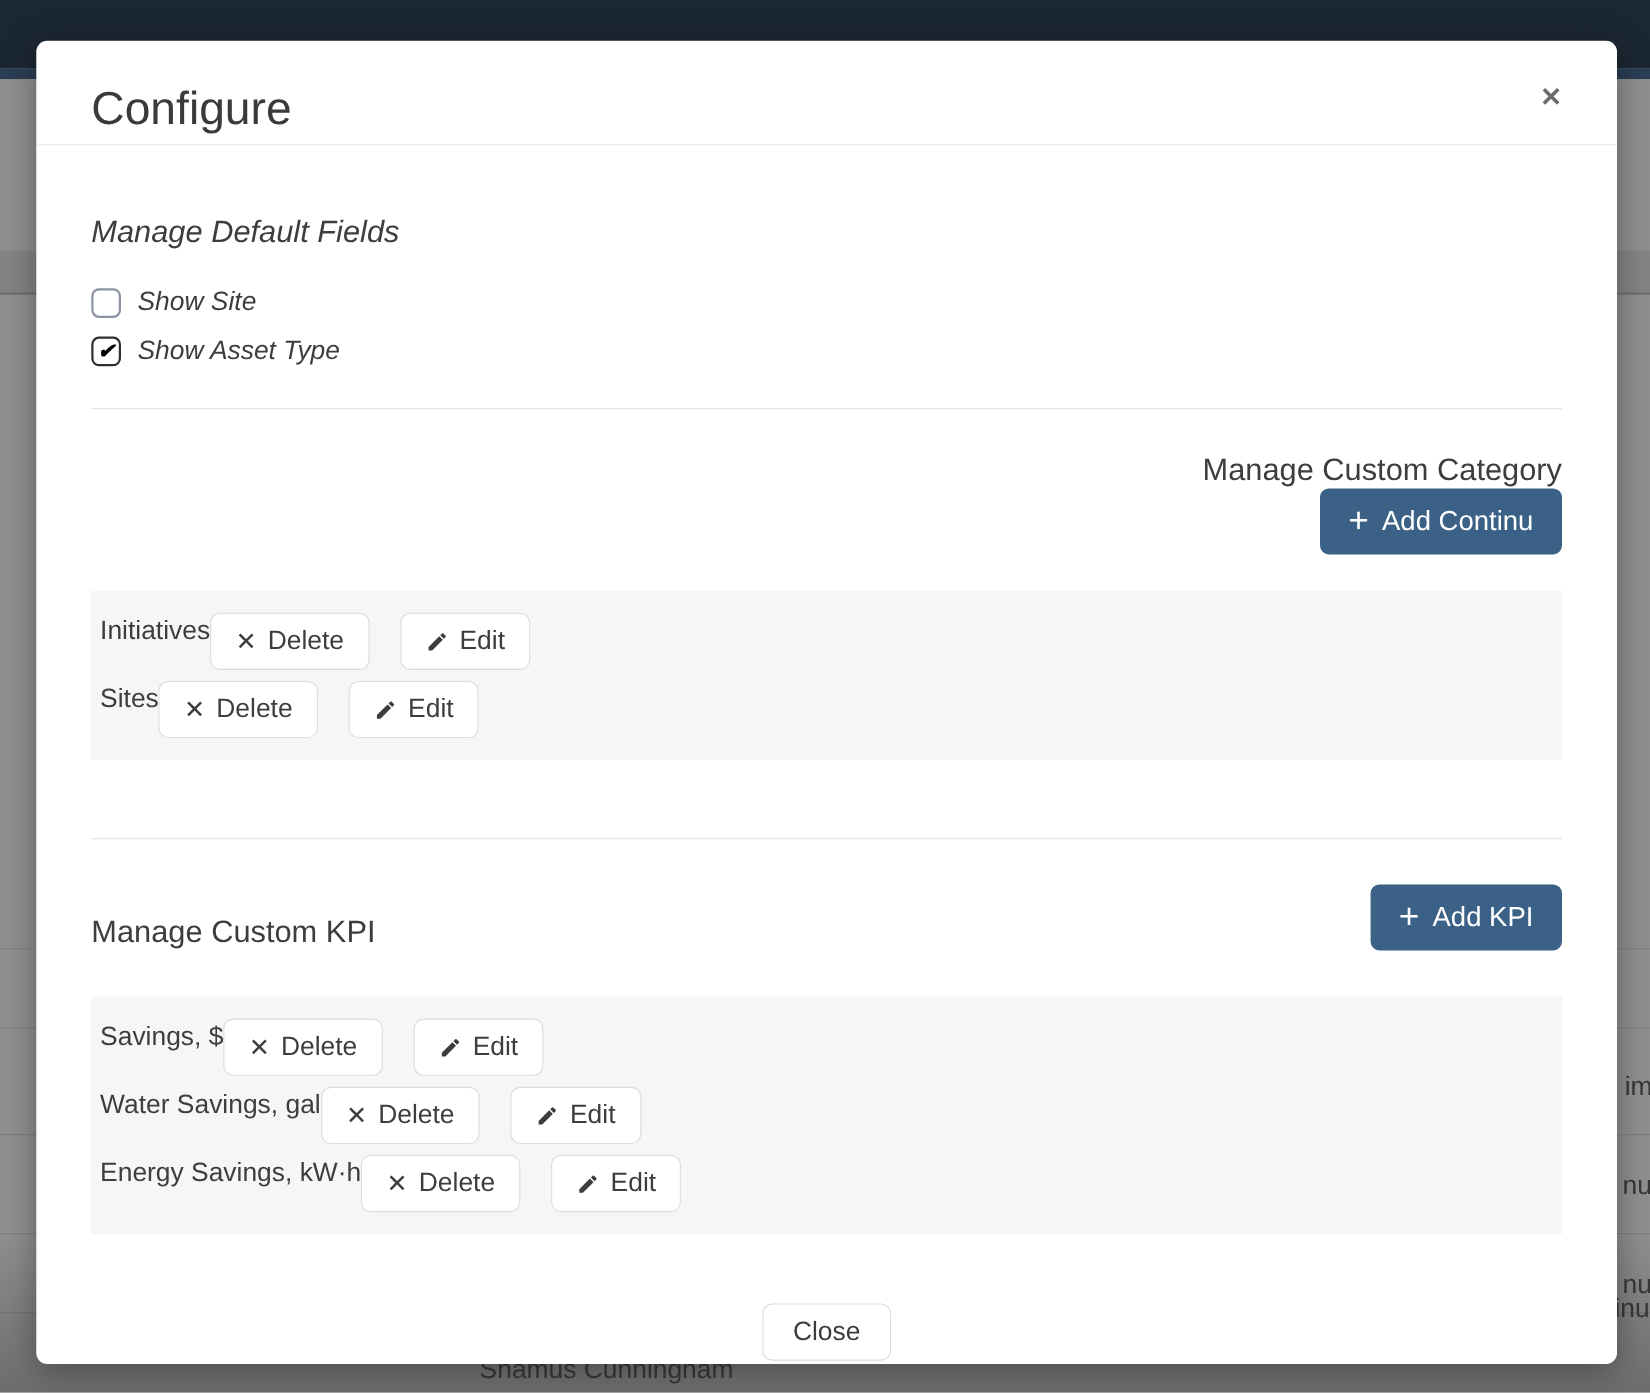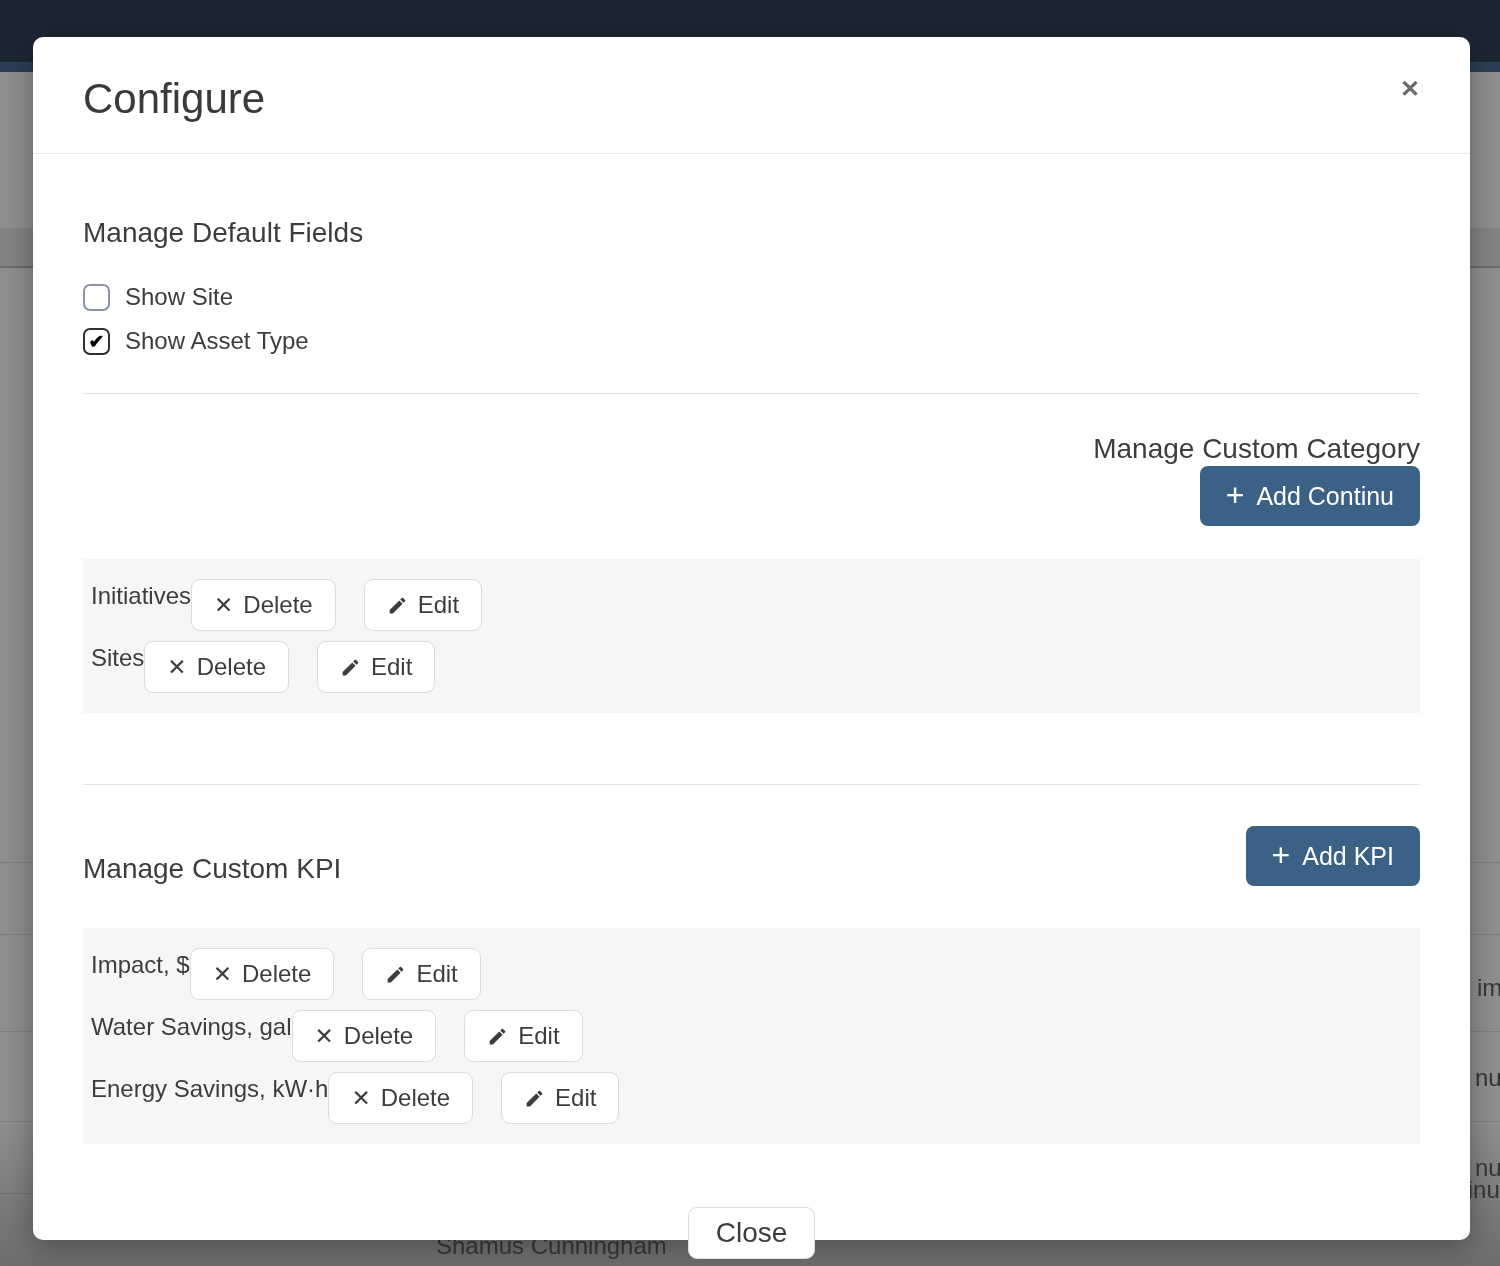--- a/index.html
+++ b/index.html
@@ -39,35 +39,35 @@
   
   .modal {
     position: absolute; left: 33px; top: 37px; width: 1437px; height: 1203px;
     background: #ffffff; border-radius: 10px;
     box-shadow: 0 6px 30px rgba(0,0,0,0.35);
     z-index: 5;
   }
   .modal-header {
     position: relative;
     padding: 36px 50px 0 50px;
-    height: 117px;
+    height: 95px;
     border-bottom: 1px solid #e9e9e9;
   }
   .modal-title { font-size: 42px; font-weight: 400; color: #3a3a3a; line-height: 52px; }
   .modal-close {
     position: absolute; right: 50px; top: 40px;
     background: none; border: none; cursor: pointer;
     font-size: 24px; font-weight: 700; color: #6b6b6b; line-height: 24px;
     font-family: "Liberation Sans", sans-serif;
   }
   .modal-body { padding: 0 50px; }
 
   .section-heading { font-size: 28px; font-weight: 400; color: #3d3d3d; line-height: 34px; }
 
-  .sec-default { margin-top: 62px; }
+  .sec-default { margin-top: 62px; font-style: italic; }
   .checkbox-group { margin-top: 25px; }
   .checkbox-row { display: flex; align-items: center; height: 44px; cursor: pointer; }
   .checkbox-box {
     width: 27px; height: 27px; border: 2px solid #8b93a3; border-radius: 7px;
     background: #fff; display: inline-flex; align-items: center; justify-content: center;
     flex: 0 0 auto;
   }
   .checkbox-box.checked { border-color: #2f2f2f; }
   .checkbox-box.checked::after { content: "✔"; font-size: 19px; font-weight: 700; color: #000; line-height: 1; }
   .checkbox-label { margin-left: 15px; font-size: 24px; color: #3d3d3d; }
@@ -106,21 +106,21 @@
     font-size: 24px; color: #3d3d3d; font-family: "Liberation Sans", sans-serif;
     cursor: pointer;
   }
   .x-glyph { font-size: 23px; line-height: 1; color: #3d3d3d; }
   .pencil-svg { width: 21px; height: 21px; }
 
   .close-row { display: flex; justify-content: center; margin-top: 63px; }
   .btn-close-modal {
     height: 52px; padding: 0 27px;
     background: #fff; border: 1px solid #dcdcdc; border-radius: 9px;
-    font-size: 28px; color: #3d3d3d; font-family: "Liberation Sans", sans-serif;
+    font-size: 24px; color: #3d3d3d; font-family: "Liberation Sans", sans-serif;
     cursor: pointer;
   }
 </style>
 </head>
 <body>
 
 <div class="navbar"></div>
 <div class="bluebar"></div>
 
 <div class="page-dim">
@@ -209,21 +209,21 @@
     <div class="section-header-row kpi">
       <div class="section-heading">Manage Custom KPI</div>
       <button class="btn-primary">
         <span class="plus">+</span>
         <span>Add KPI</span>
       </button>
     </div>
 
     <div class="item-list kpi-list">
       <div class="item-row">
-        <span class="item-label">Impact, $</span>
+        <span class="item-label">Savings, $</span>
         <div class="row-actions">
           <button class="btn-light">
             <span class="x-glyph">✕</span>
             <span>Delete</span>
           </button>
           <button class="btn-light">
             <svg class="pencil-svg" viewBox="0 0 24 24">
                 <path d="M3 17.25V21h3.75L17.8 9.94l-3.75-3.75L3 17.25zM20.7 7.04c.39-.39.39-1.02 0-1.41l-2.34-2.34a.996.996 0 0 0-1.41 0l-1.83 1.83 3.75 3.75 1.83-1.83z" fill="#3d3d3d"></path>
               </svg>
             <span>Edit</span>

